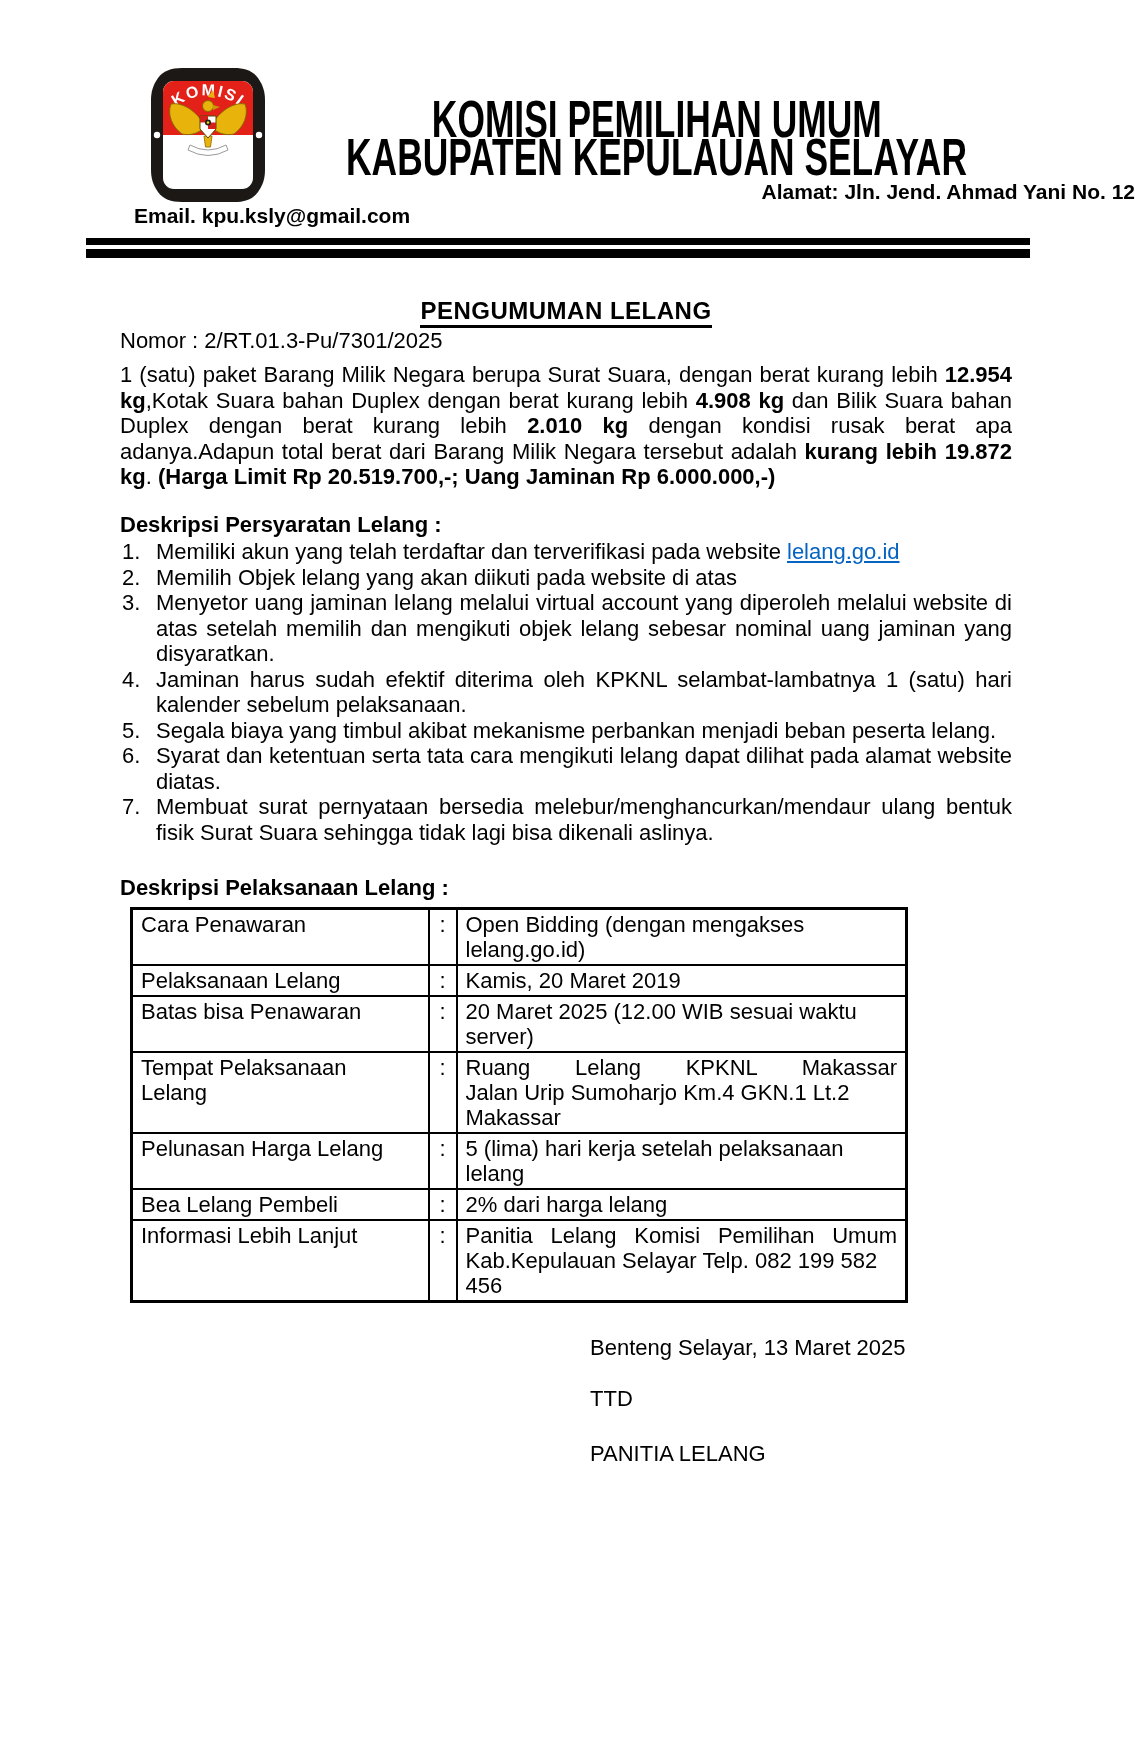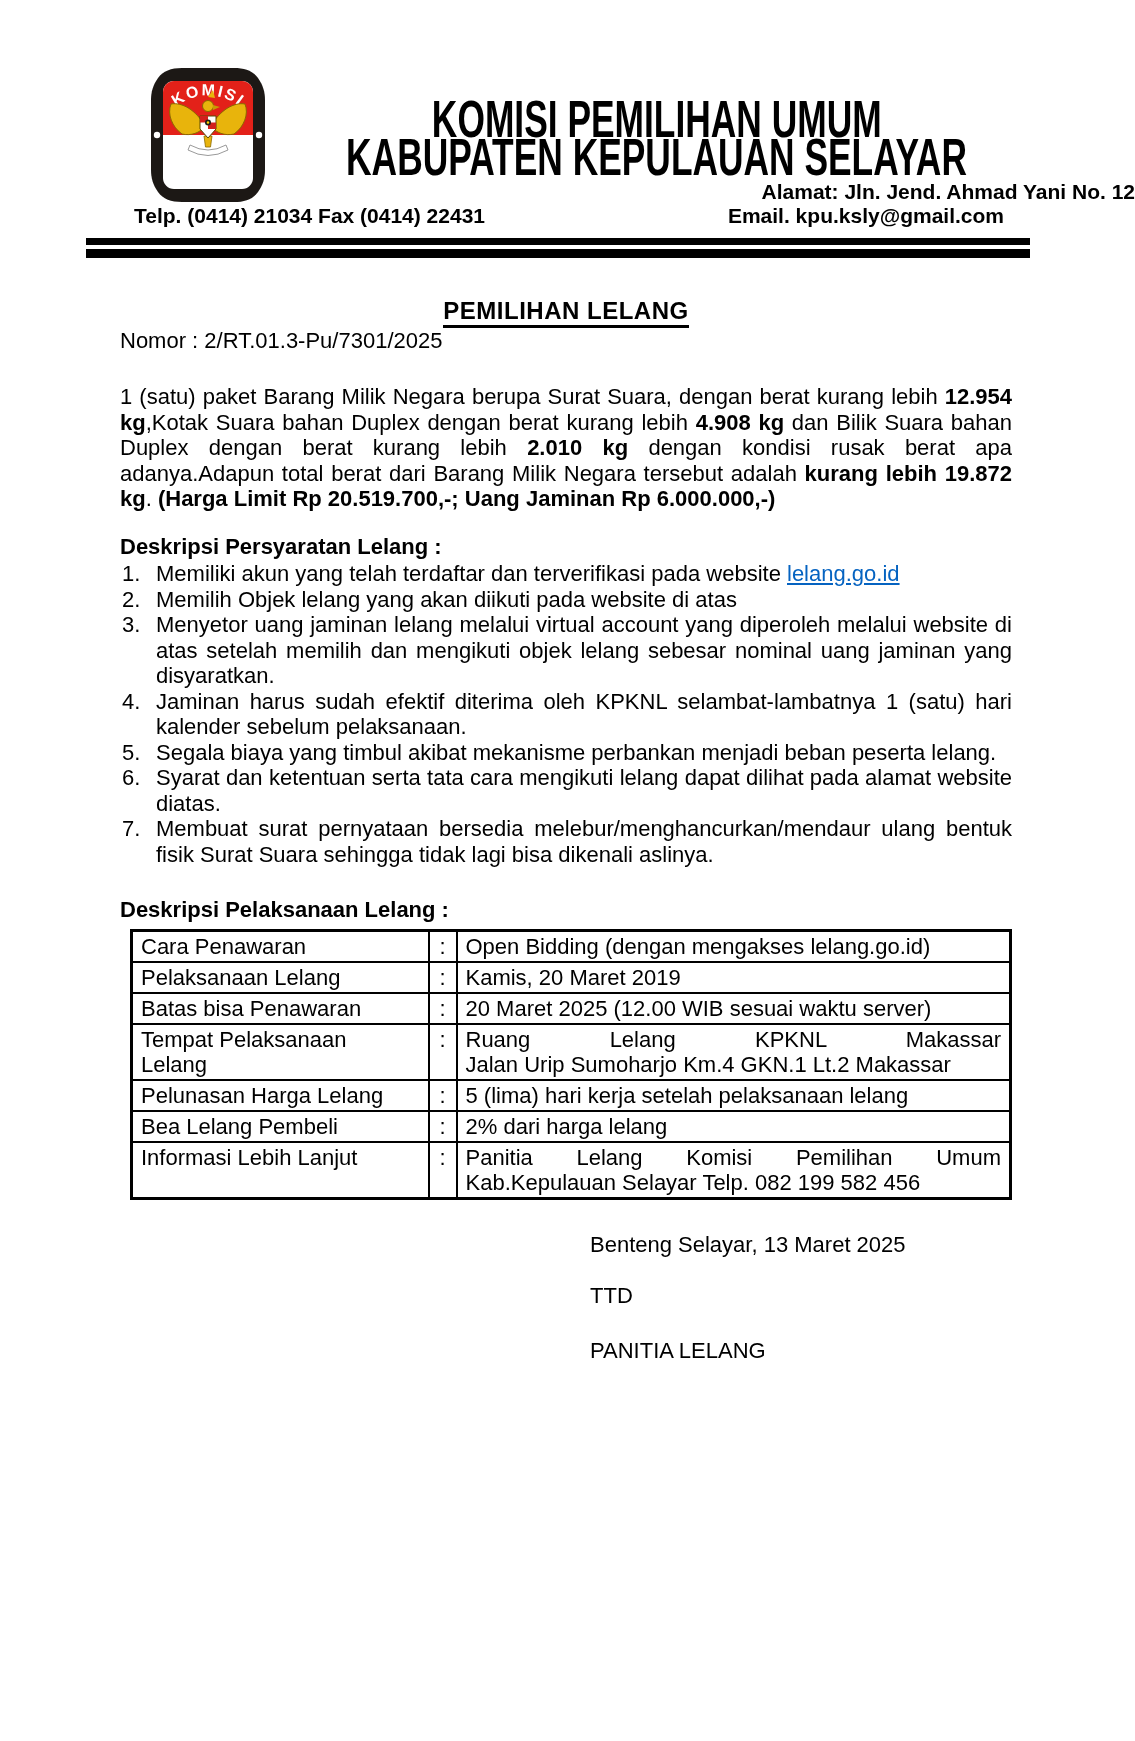--- a/index.html
+++ b/index.html
@@ -15,29 +15,29 @@
   .rules{margin:11px 105px 0 86px;}
   .rule-thin{height:7px;background:#000;}
   .rule-gap{height:4px;}
   .rule-thick{height:9px;background:#000;}
   
   .content{margin:0 123px 0 120px;}
   .doc-title{text-align:center;margin-top:40px;font-weight:bold;font-size:24px;letter-spacing:.5px;}
   .doc-title .underlined{border-bottom:3px solid #000;padding-bottom:1px;}
   .doc-number{margin-top:4px;}
   .para{text-align:justify;margin:14px 0 0 0;}
-  #item-paragraph{margin-top:31px;}
+  #item-paragraph{margin-top:9px;}
   .b{font-weight:bold;}
   .doc-link{color:#0563c1;text-decoration:underline;cursor:pointer;}
   .sec-heading{font-weight:bold;margin-top:22px;}
   ol.req{list-style:none;counter-reset:n;margin:2px 0 0 0;padding:0;}
   ol.req li{counter-increment:n;position:relative;padding-left:36px;text-align:justify;}
   ol.req li::before{content:counter(n) ".";position:absolute;left:2px;}
   .sec2{margin-top:30px;margin-bottom:6px;}
-  table.exec{border-collapse:collapse;width:882px;margin-left:10px;table-layout:fixed;border:3px solid #000;}
+  table.exec{border-collapse:collapse;width:778px;margin-left:10px;table-layout:fixed;border:3px solid #000;}
   .exec td{border:2px solid #000;padding:2px 8px;vertical-align:top;line-height:25px;}
   .exec td.col{text-align:center;padding:2px 0;}
   .spread{text-align:justify;text-align-last:justify;}
   
   .signature{margin-top:32px;margin-left:470px;width:360px;}
   .sig-ttd{margin-top:26px;}
   .sig-name{margin-top:29px;}
 </style>
 </head>
 <body>
@@ -75,32 +75,31 @@
           <circle cx="60" cy="56.5" r="3" fill="#221f1c"></circle>
           <circle cx="60" cy="56.5" r="1.2" fill="#ffd700"></circle>
           <path d="M42 79 Q60 89 78 79 l2 5 Q60 95 40 84 Z" fill="#ffffff" stroke="#9a9a9a" stroke-width="1"></path>
         </g>
       </svg>
     </div>
     <div class="org-line"><span class="cond">KOMISI PEMILIHAN UMUM</span></div>
     <div class="org-line"><span class="cond">KABUPATEN KEPULAUAN SELAYAR</span></div>
     <div class="address">Alamat: Jln. Jend. Ahmad Yani No. 12</div>
     <div class="contact">
-      <span>Telp. (0414) 21034 Fax (0414) 22431</span>
       <span>Email. kpu.ksly@gmail.com</span>
     </div>
     <div class="rules">
       <div class="rule-thin"></div>
       <div class="rule-gap"></div>
       <div class="rule-thick"></div>
     </div>
   </div>
 
   <div class="content">
-    <div class="doc-title"><span class="underlined">PEMILIHAN LELANG</span></div>
+    <div class="doc-title"><span class="underlined">PENGUMUMAN LELANG</span></div>
     <div class="doc-number">Nomor : 2/RT.01.3-Pu/7301/2025</div>
 
     <p class="para" id="item-paragraph"><span>1 (satu) paket Barang Milik Negara berupa Surat Suara, dengan berat kurang lebih </span><span class="b">12.954 kg</span><span>,Kotak Suara bahan Duplex dengan berat kurang lebih </span><span class="b">4.908 kg</span><span> dan Bilik Suara bahan Duplex dengan berat kurang lebih </span><span class="b">2.010 kg</span><span> dengan kondisi rusak berat apa adanya.Adapun total berat dari Barang Milik Negara tersebut adalah </span><span class="b">kurang lebih 19.872 kg</span><span>. </span><span class="b">(Harga Limit Rp 20.519.700,-; Uang Jaminan Rp 6.000.000,-)</span></p>
 
     <div class="sec-heading">Deskripsi Persyaratan Lelang :</div>
     <ol class="req" id="req-list">
         <li><span>Memiliki akun yang telah terdaftar dan terverifikasi pada website </span><a href="#" class="doc-link">lelang.go.id</a></li>
         <li><span>Memilih Objek lelang yang akan diikuti pada website di atas</span></li>
         <li><span>Menyetor uang jaminan lelang melalui virtual account yang diperoleh melalui website di atas setelah memilih dan mengikuti objek lelang sebesar nominal uang jaminan yang disyaratkan.</span></li>
         <li><span>Jaminan harus sudah efektif diterima oleh KPKNL selambat-lambatnya 1 (satu) hari kalender sebelum pelaksanaan.</span></li>

